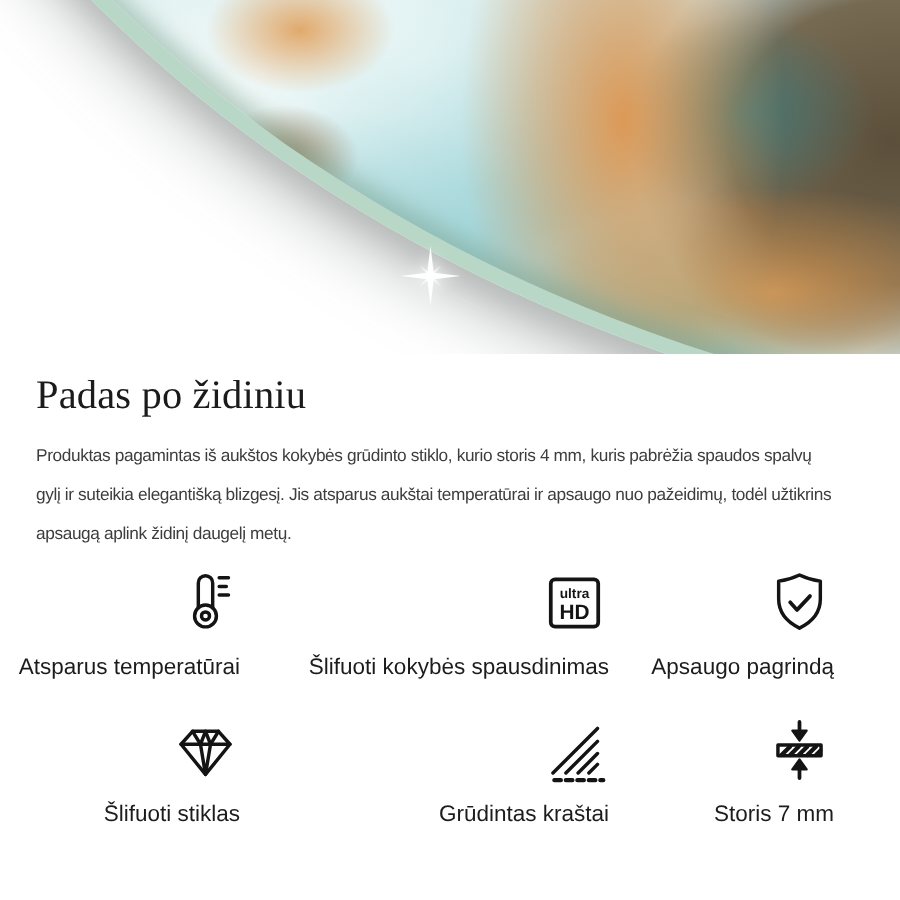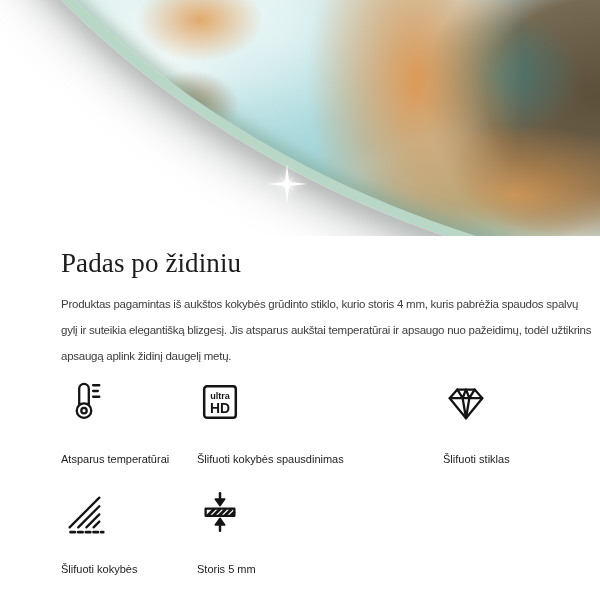--- a/index.html
+++ b/index.html
@@ -27,35 +27,35 @@
       radial-gradient(170px 90px at 615px 1515px, rgba(90,175,180,.7), rgba(90,175,180,0) 72%),
       radial-gradient(320px 230px at 520px 1455px, rgba(125,198,204,.6), rgba(125,198,204,0) 75%),
       radial-gradient(210px 150px at 370px 1495px, rgba(165,215,218,.75), rgba(165,215,218,0) 75%),
       radial-gradient(270px 190px at 300px 1405px, rgba(252,254,253,.95), rgba(252,254,253,0) 75%),
       radial-gradient(160px 120px at 430px 1350px, rgba(248,253,252,.85), rgba(248,253,252,0) 75%),
       linear-gradient(105deg,#eff8f7 0%,#dcefef 25%,#c6e4e8 55%,#d2eaeb 100%);
   }
   .sparkle{position:absolute;left:265px;top:162px;width:44px;height:44px;
     filter:drop-shadow(0 0 5px rgba(255,255,255,.95));}
   
-  .content{padding:0 61px;}
+  .content{padding:0 24px;}
   .title{
     margin:10px 0 0 0;font-family:"Liberation Serif","DejaVu Serif",serif;
     font-weight:400;font-size:27px;line-height:35px;color:#1b1b1b;letter-spacing:.1px;
   }
   .title span{display:block;}
   .desc{
     margin:10px 16px 0 0;width:532px;font-size:11.5px;letter-spacing:-.25px;
     line-height:26px;color:#3d3d3d;
   }
   
   .features{display:grid;grid-template-columns:136px 246px 150px;row-gap:22px;margin-top:8px;}
-  .feature{display:flex;flex-direction:column;align-items:flex-start;}
+  .feature{display:flex;flex-direction:column;align-items:flex-end;}
   .icon-box{height:50px;display:flex;align-items:center;justify-content:center;}
-  .feature-label{margin-top:26px;font-size:11px;color:#1c1c1c;white-space:nowrap;}
+  .feature-label{margin-top:9px;font-size:15px;color:#1c1c1c;white-space:nowrap;}
   .ico{stroke:#141414;fill:none;stroke-width:2.4;stroke-linecap:round;stroke-linejoin:round;}
   .ico text{font-family:"Liberation Sans","DejaVu Sans",sans-serif;fill:#141414;stroke:none;font-weight:700;}
 </style>
 </head>
 <body>
 
 <div class="photo">
   <div class="disc"></div>
   <svg class="sparkle" viewBox="0 0 44 44">
     <path d="M22 2l2.2 17.8L42 22l-17.8 2.2L22 42l-2.2-17.8L2 22l17.8-2.2z" fill="#ffffff" opacity="0.95"></path>
@@ -89,20 +89,29 @@
       <div class="icon-box">
         <svg class="ico" width="46" height="46" viewBox="0 0 48 48">
           <rect x="7.5" y="7.5" width="33" height="33" rx="3" stroke-width="2.6"></rect>
           <text x="24" y="20.5" text-anchor="middle" font-size="9.5">ultra</text>
           <text x="24" y="35" text-anchor="middle" font-size="14.5">HD</text>
         </svg>
       </div>
       <span class="feature-label">Šlifuoti kokybės spausdinimas</span>
     </div>
 
+    <div class="feature">
+      <div class="icon-box">
+        <svg class="ico" width="46" height="46" viewBox="0 0 48 48">
+          <path d="M24 4.5c4.8 2.3 9.7 3.7 14.5 4.3v12.5c0 9.8-6.2 16.2-14.5 20.2C15.7 37.5 9.5 31.1 9.5 21.3V8.8C14.3 8.2 19.2 6.8 24 4.5z"></path>
+          <path d="M17.5 23.5l4.8 5.3 9-9.6" stroke-width="2.6"></path>
+        </svg>
+      </div>
+      <span class="feature-label">Apsaugo pagrindą</span>
+    </div>
 
     <div class="feature">
       <div class="icon-box">
         <svg class="ico" width="46" height="46" viewBox="0 0 48 48" stroke-width="2.2">
           <path d="M15 11h18l8 9-17 21L7 20z"></path>
           <path d="M7 20h34"></path>
           <path d="M15 11l5.5 9 3.5-9 3.5 9 5.5-9"></path>
           <path d="M20.5 20L24 41M27.5 20L24 41"></path>
         </svg>
       </div>
@@ -112,31 +121,31 @@
     <div class="feature">
       <div class="icon-box">
         <svg class="ico" width="46" height="46" viewBox="0 0 48 48" stroke-width="3.4" stroke-linecap="butt">
           <path d="M9 40L40 9"></path>
           <path d="M18 40l22-22"></path>
           <path d="M26.5 40L40 26.5"></path>
           <path d="M34 40l6-6"></path>
           <path d="M10 45h34" stroke-width="3" stroke-dasharray="4.5 3.5"></path>
         </svg>
       </div>
-      <span class="feature-label">Šlifuoti kokybės</span>
+      <span class="feature-label">Grūdintas kraštai</span>
     </div>
 
     <div class="feature">
       <div class="icon-box">
         <svg class="ico" width="46" height="46" viewBox="0 0 48 48" stroke-width="2.2">
           <rect x="9" y="20.5" width="30" height="7.5"></rect>
           <path d="M11.5 27.5l6-6M17.5 27.5l6-6M23.5 27.5l6-6M29.5 27.5l6-6M35.5 27.5l3-3" stroke-width="3"></path>
           <path d="M24 4.5V10" stroke-width="2.6"></path>
           <path d="M24 17.5l-5-7h10z" fill="#141414" stroke-width="1.5"></path>
           <path d="M24 43.5V38" stroke-width="2.6"></path>
           <path d="M24 30.5l-5 7h10z" fill="#141414" stroke-width="1.5"></path>
         </svg>
       </div>
-      <span class="feature-label">Storis 5 mm</span>
+      <span class="feature-label">Storis 7 mm</span>
     </div>
 
   </div>
 </div>
 
 </body></html>

